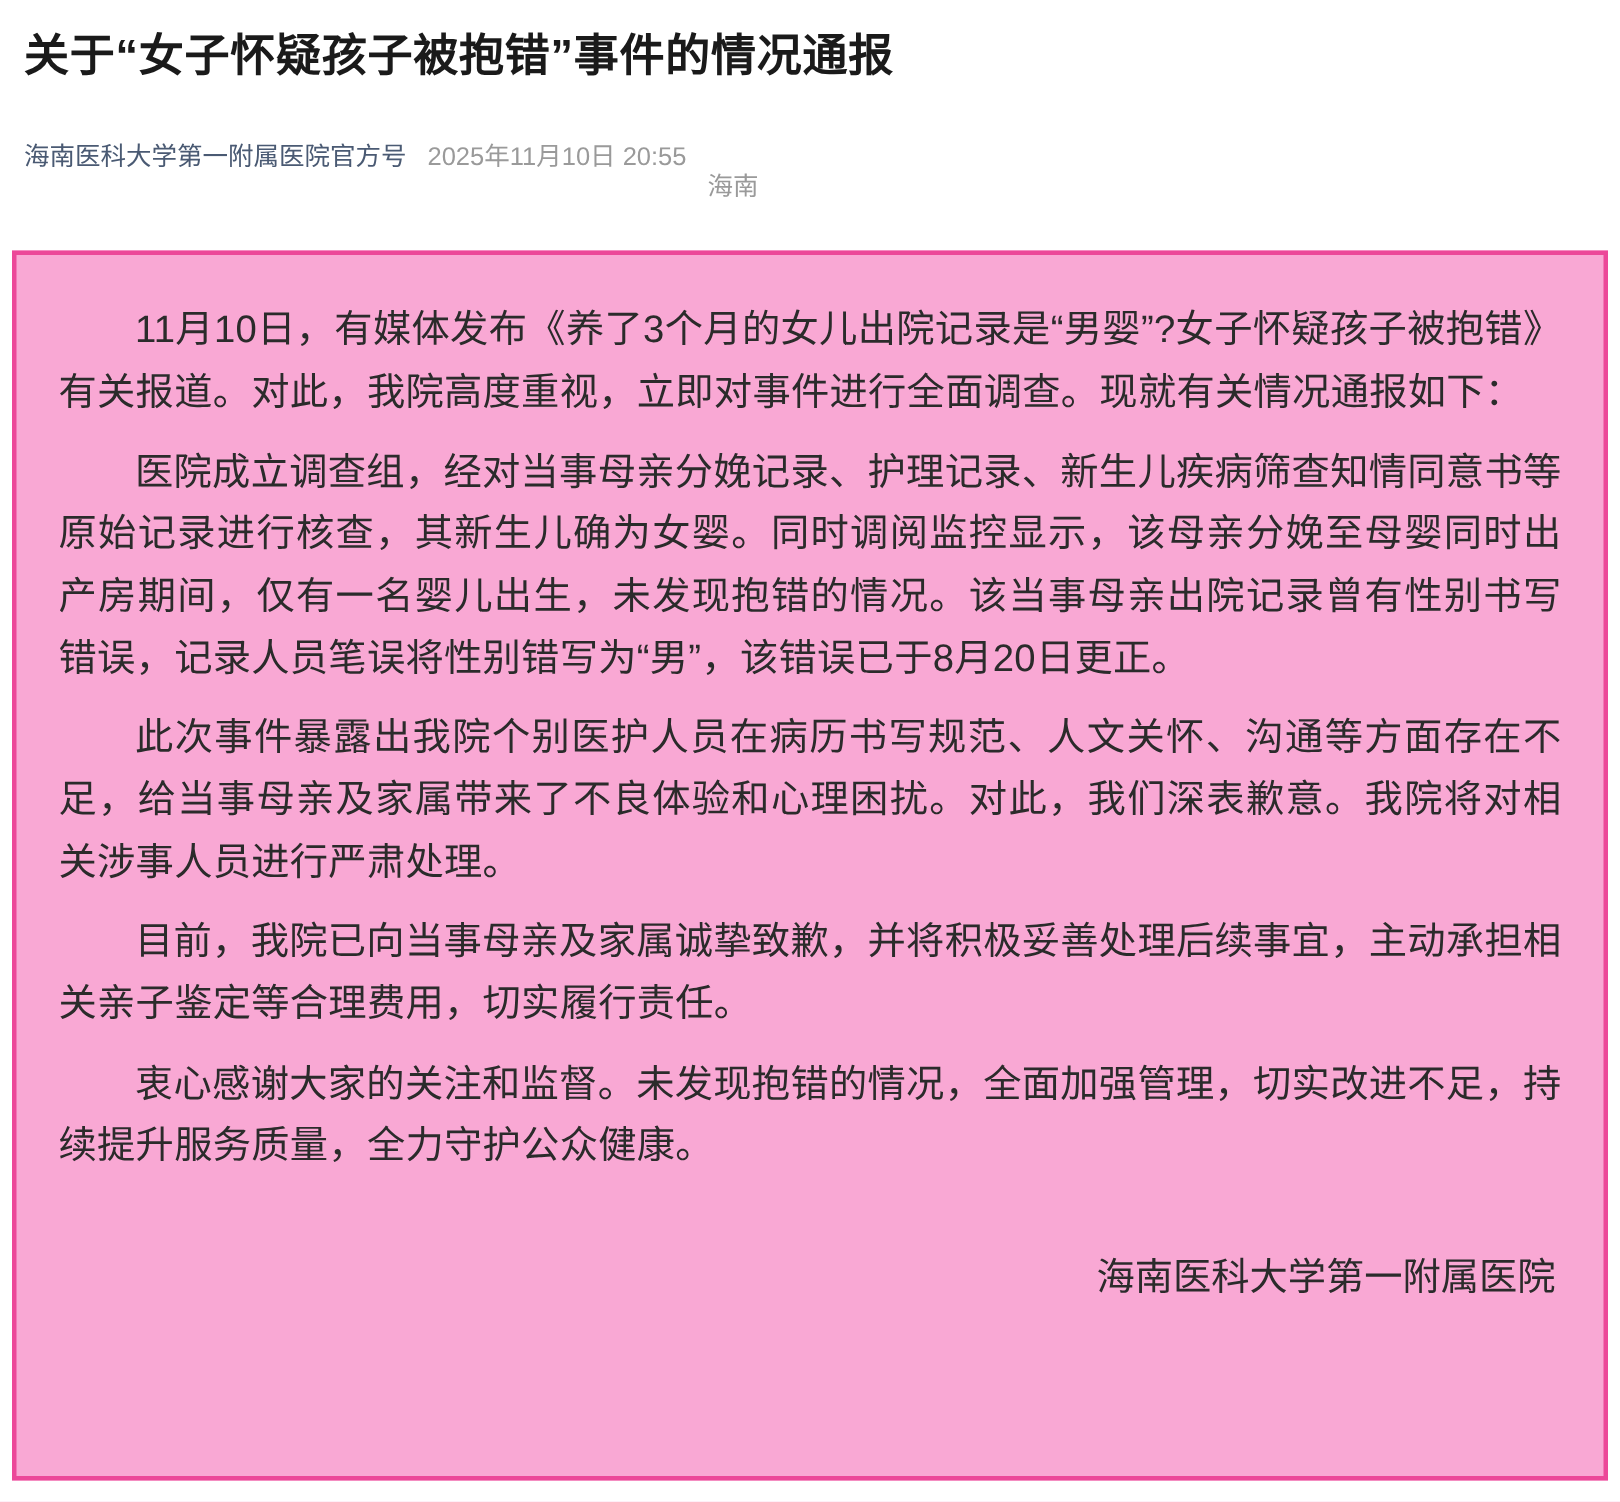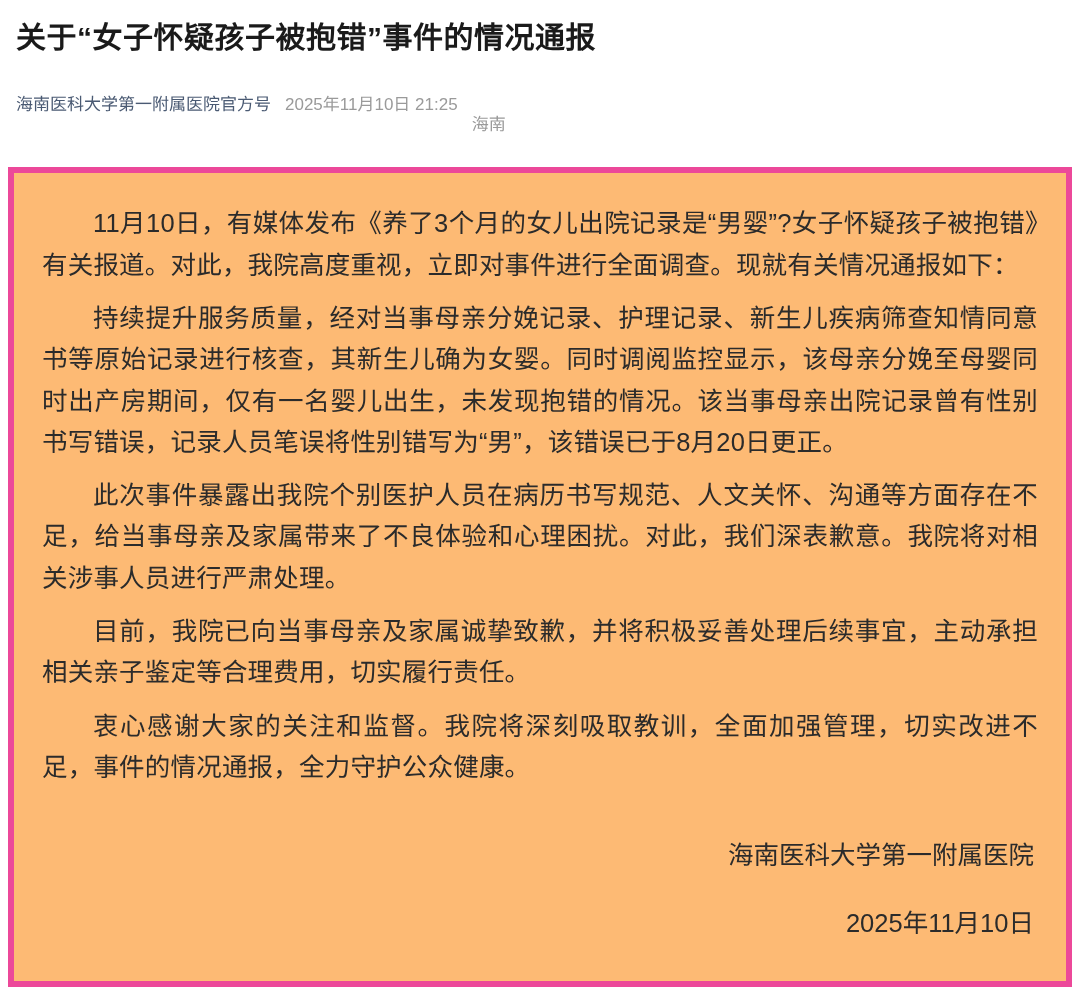--- a/index.html
+++ b/index.html
@@ -45,22 +45,22 @@
   }
   .meta-date {
     color: #9a9a9a;
   }
   .meta-loc {
     color: #9a9a9a;
     margin-top: 40px;
   }
   .article-card {
     margin: 32px 8px 0 8px;
-    border: 6px solid #ec4899;
-    background: #fdba74;
+    border: 3px solid #ec4899;
+    background: #f9a8d4;
     box-sizing: border-box;
     padding: 30px 28px 26px 28px;
     min-height: 820px;
     position: relative;
   }
   .para {
     font-size: 25.5px;
     line-height: 1.62;
     color: #2b2b2b;
     margin: 0 0 12px 0;
@@ -84,30 +84,29 @@
 </style>
 </head>
 <body>
 
 <div class="page">
 
   <h1 class="headline">关于“女子怀疑孩子被抱错”事件的情况通报</h1>
 
   <div class="meta-row">
     <span class="meta-source">海南医科大学第一附属医院官方号</span>
-    <span class="meta-date">2025年11月10日 21:25</span>
+    <span class="meta-date">2025年11月10日 20:55</span>
     <span class="meta-loc">海南</span>
   </div>
 
   <div class="article-card">
     <p class="para">11月10日，有媒体发布《养了3个月的女儿出院记录是“男婴”?女子怀疑孩子被抱错》有关报道。对此，我院高度重视，立即对事件进行全面调查。现就有关情况通报如下：</p>
-    <p class="para">持续提升服务质量，经对当事母亲分娩记录、护理记录、新生儿疾病筛查知情同意书等原始记录进行核查，其新生儿确为女婴。同时调阅监控显示，该母亲分娩至母婴同时出产房期间，仅有一名婴儿出生，未发现抱错的情况。该当事母亲出院记录曾有性别书写错误，记录人员笔误将性别错写为“男”，该错误已于8月20日更正。</p>
+    <p class="para">医院成立调查组，经对当事母亲分娩记录、护理记录、新生儿疾病筛查知情同意书等原始记录进行核查，其新生儿确为女婴。同时调阅监控显示，该母亲分娩至母婴同时出产房期间，仅有一名婴儿出生，未发现抱错的情况。该当事母亲出院记录曾有性别书写错误，记录人员笔误将性别错写为“男”，该错误已于8月20日更正。</p>
     <p class="para">此次事件暴露出我院个别医护人员在病历书写规范、人文关怀、沟通等方面存在不足，给当事母亲及家属带来了不良体验和心理困扰。对此，我们深表歉意。我院将对相关涉事人员进行严肃处理。</p>
     <p class="para">目前，我院已向当事母亲及家属诚挚致歉，并将积极妥善处理后续事宜，主动承担相关亲子鉴定等合理费用，切实履行责任。</p>
-    <p class="para">衷心感谢大家的关注和监督。我院将深刻吸取教训，全面加强管理，切实改进不足，事件的情况通报，全力守护公众健康。</p>
+    <p class="para">衷心感谢大家的关注和监督。未发现抱错的情况，全面加强管理，切实改进不足，持续提升服务质量，全力守护公众健康。</p>
 
     <div class="signature">
       <span class="sig-line">海南医科大学第一附属医院</span>
-      <span class="sig-line">2025年11月10日</span>
     </div>
   </div>
 
 </div>
 
 </body></html>

